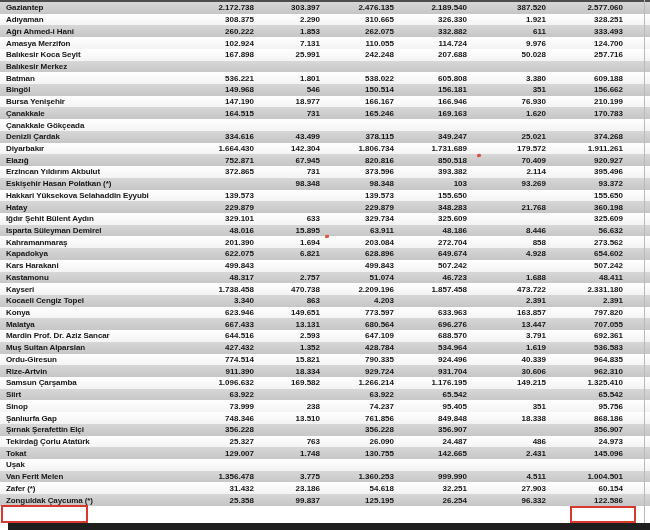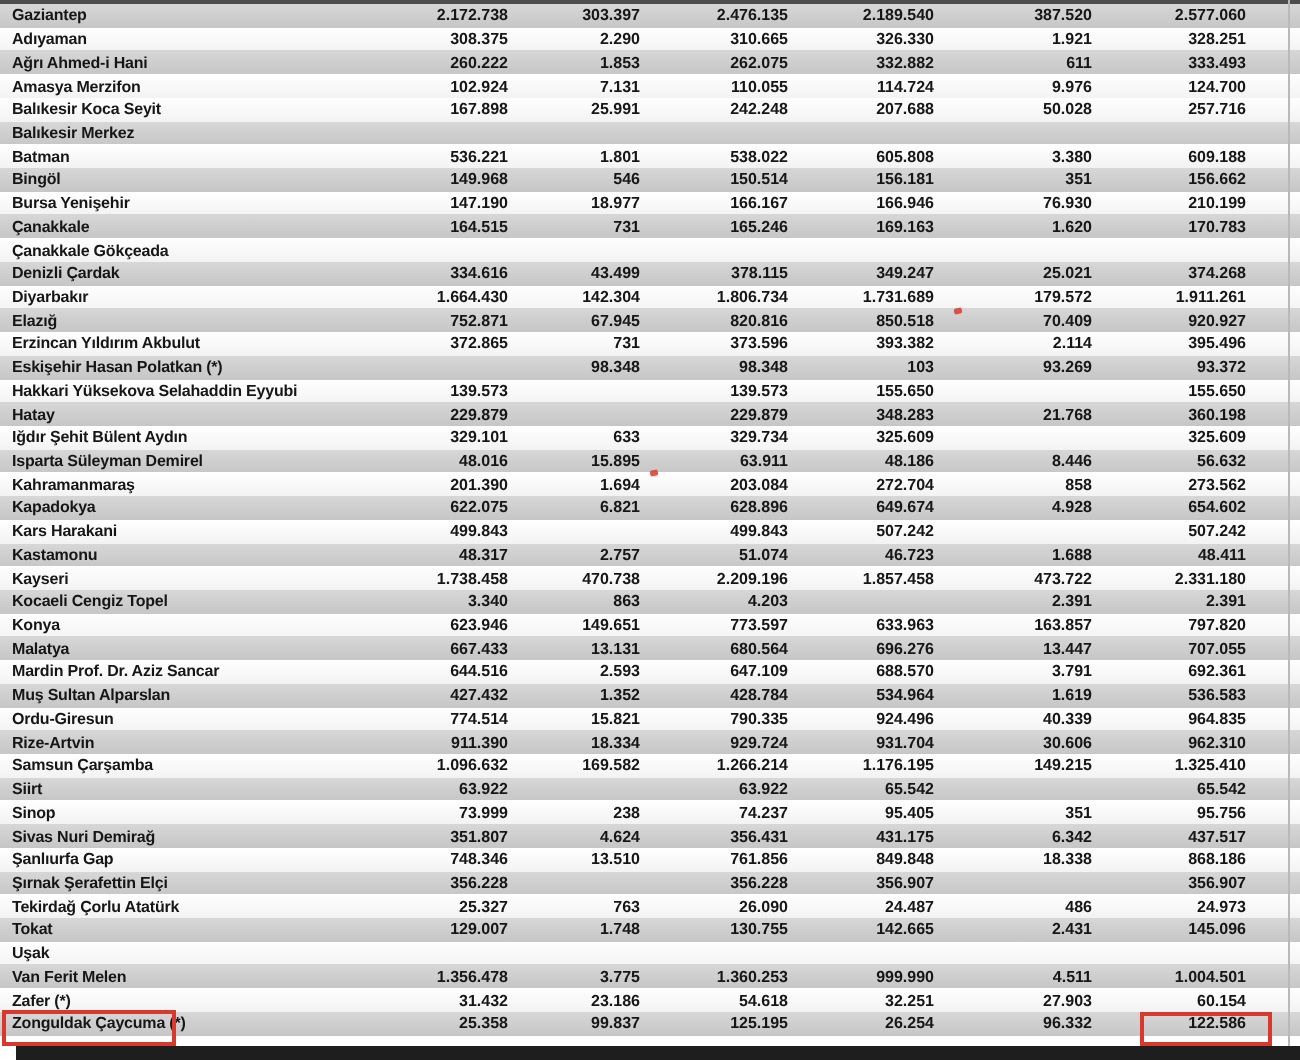--- a/index.html
+++ b/index.html
@@ -429,30 +429,20 @@
         <tr class="white">
           <td class="lbl">Sinop</td>
           <td class="num">73.999</td>
           <td class="num">238</td>
           <td class="num">74.237</td>
           <td class="num">95.405</td>
           <td class="num">351</td>
           <td class="num">95.756</td>
           <td></td>
         </tr>
-        <tr class="gray">
-          <td class="lbl">Sivas Nuri Demirağ</td>
-          <td class="num">351.807</td>
-          <td class="num">4.624</td>
-          <td class="num">356.431</td>
-          <td class="num">431.175</td>
-          <td class="num">6.342</td>
-          <td class="num">437.517</td>
-          <td></td>
-        </tr>
         <tr class="white">
           <td class="lbl">Şanlıurfa Gap</td>
           <td class="num">748.346</td>
           <td class="num">13.510</td>
           <td class="num">761.856</td>
           <td class="num">849.848</td>
           <td class="num">18.338</td>
           <td class="num">868.186</td>
           <td></td>
         </tr>

